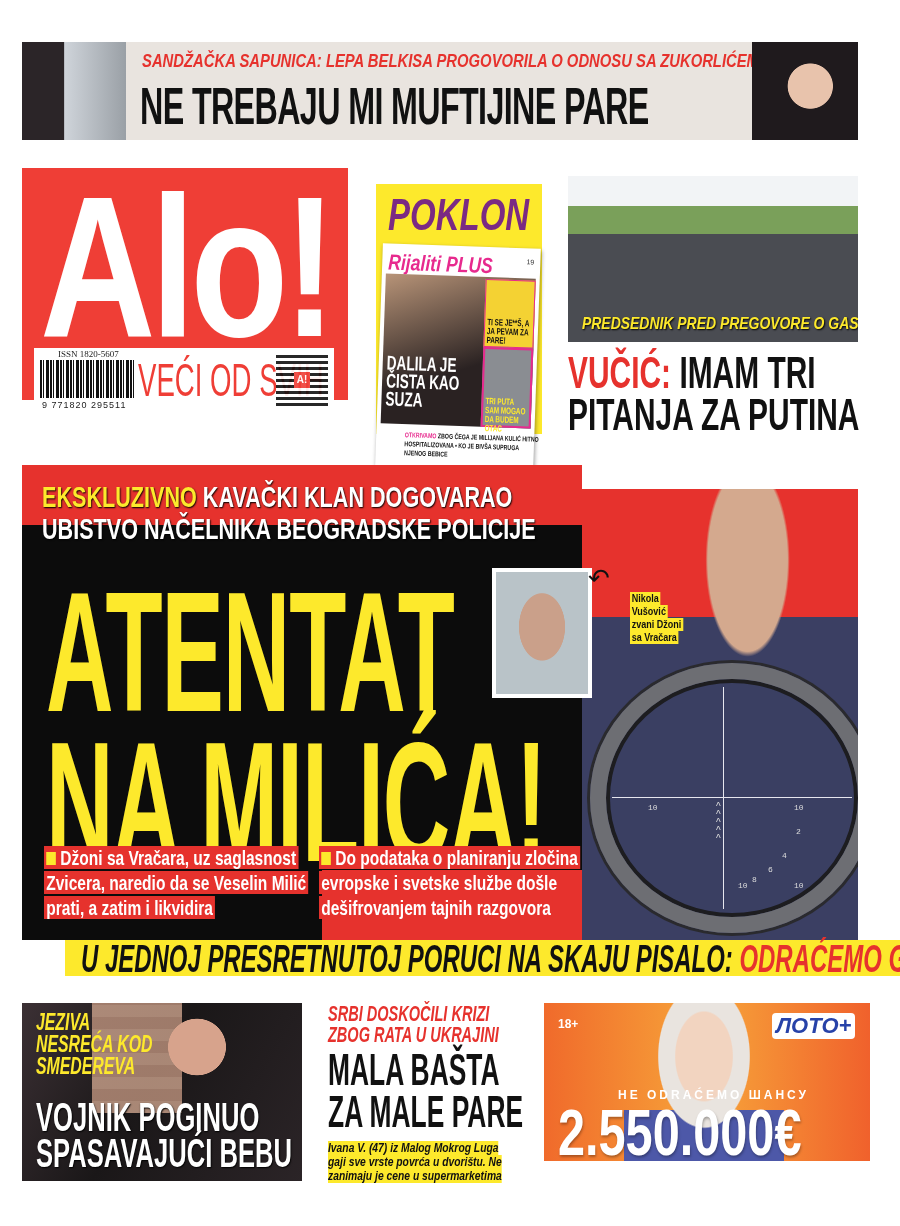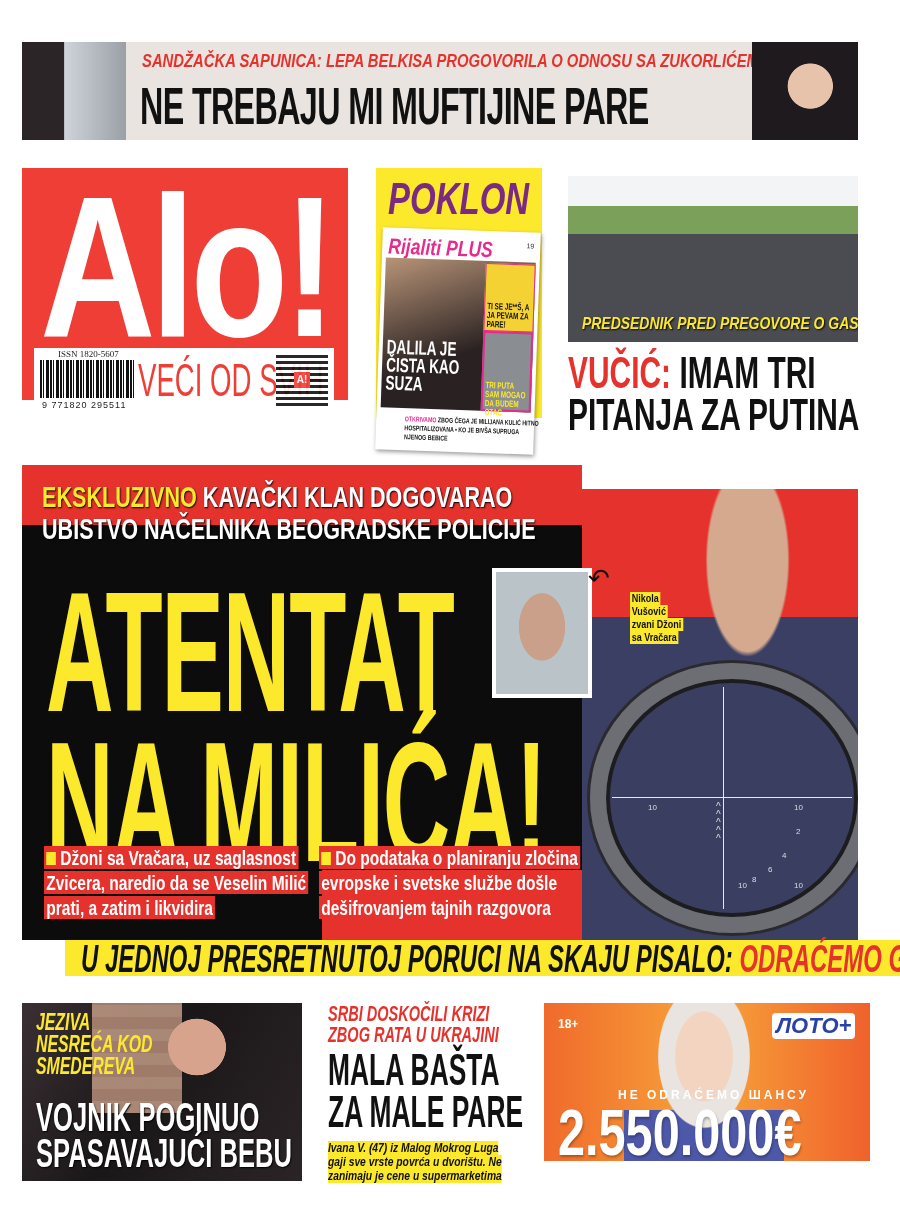--- a/index.html
+++ b/index.html
@@ -23,21 +23,21 @@
   #issn { left: 24px; top: 1px; font-size: 9px; color: #222; font-family: "Liberation Serif", serif; }
   #barcode-num { left: 8px; top: 52px; font-size: 9px; color: #222; letter-spacing: 1px; }
   #slogan { left: 104px; top: 6px; color: #ef3e36; font-size: 46px; font-weight: 400; transform: scaleX(0.6); line-height: 52px; }
   #qr { right: 6px; top: 6px; width: 52px; height: 52px; background:
       repeating-linear-gradient(0deg,#111 0 3px,#fff 3px 6px),
       #111; opacity: .9; }
   #qr-badge { left: 18px; top: 18px; width: 16px; height: 16px; background: #ef3e36; color: #fff; font-size: 10px; font-weight: 700; text-align: center; line-height: 16px; }
   #issue-line { left: 12px; top: 252px; color: #fff; font-size: 10px; transform: scaleX(0.85); white-space: nowrap; }
 
   
-  #poklon { left: 376px; top: 168px; width: 182px; height: 288px; }
+  #poklon { left: 376px; top: 184px; width: 182px; height: 288px; }
   #poklon-bg { left: 0; top: 0; width: 166px; height: 250px; background: #fde92c; }
   #poklon-label { left: 12px; top: 6px; color: #7b2a83; font-size: 44px; font-style: italic; font-weight: 900; transform: scaleX(0.75); }
   #rijaliti-cover { left: 3px; top: 62px; width: 158px; height: 222px; background: #fff; transform: rotate(2deg); box-shadow: 1px 2px 4px rgba(0,0,0,.4); }
   #rijaliti-title { left: 6px; top: 6px; color: #e72a8e; font-size: 22px; font-style: italic; font-weight: 900; transform: scaleX(0.8); }
   #rijaliti-page { right: 6px; top: 10px; font-size: 7px; color: #333; }
   #rijaliti-photo { left: 4px; top: 30px; width: 150px; height: 150px; background: linear-gradient(160deg,#b89478,#2a2222 60%); }
   #rijaliti-side1 { left: 104px; top: 32px; width: 50px; height: 68px; background: #f4d233; border: 1px solid #e72a8e; }
   #rijaliti-side2 { left: 104px; top: 100px; width: 50px; height: 80px; background: #8a8d92; border: 2px solid #e72a8e; }
   #rijaliti-head { left: 8px; top: 110px; color: #fff; font-size: 20px; line-height: 18px; font-weight: 900; transform: scaleX(0.68); }
   #rijaliti-side1-text { left: 2px; top: 38px; color: #111; font-size: 9px; line-height: 9px; font-weight: 900; transform: scaleX(0.7); }
@@ -62,21 +62,21 @@
   #suspect-img { width: 92px; height: 122px; background: radial-gradient(ellipse at 50% 45%, #caa08a 0 35%, #b9c3c8 36% 100%); }
   #suspect-caption { left: 608px; top: 127px; font-size: 11px; line-height: 13px; font-weight: 700; color: #111; transform: scaleX(0.82); }
   #suspect-caption span { background: #fde92c; padding: 0 2px; display: inline-block; }
   #arrow { left: 566px; top: 98px; font-size: 26px; color: #111; }
 
   #milic-figure { left: 560px; top: 0; width: 276px; height: 475px; background: linear-gradient(180deg,#ffffff 0 5%, transparent 5%), radial-gradient(ellipse at 60% 20%, #d4a98e 0 17%, transparent 18%), linear-gradient(180deg, transparent 0 32%, #3b3f63 32% 100%); }
   #scope { left: 568px; top: 198px; width: 284px; height: 270px; border-radius: 50%; border: 16px solid #6d6e73; box-shadow: inset 0 0 0 4px #1d1d20, 0 0 0 3px #2a2a2e; background: rgba(59,63,99,.6); }
   .rl { position: absolute; background: #e6e6ee; }
   #scope-v { left: 117px; top: 8px; width: 1px; height: 222px; }
   #scope-h { left: 6px; top: 118px; width: 240px; height: 1px; }
-  .tick-label { position: absolute; color: #ddd; font-size: 8px; }
+  .tick-label { position: absolute; color: #ddd; font-size: 8px; font-family: Liberation Mono, monospace; }
   #chev { left: 110px; top: 124px; color: #ddd; font-size: 10px; line-height: 8px; }
 
   .bullet-box { left: 0; color: #fff; font-size: 21px; line-height: 25px; font-weight: 700; transform: scaleX(0.74); }
   .bullet-box span { background: #e6322d; padding: 0 3px; }
   .sq { display: inline-block; width: 13px; height: 13px; background: #fde92c; margin-right: 6px; }
   #bullet-1 { left: 22px; top: 380px; }
   #bullet-2 { left: 297px; top: 380px; }
   #bullet-1 span { background: #e6322d; }
 
   #yellow-bar { left: 22px; top: 940px; width: 836px; height: 36px; background: #fde92c; margin-left: 43px; }

